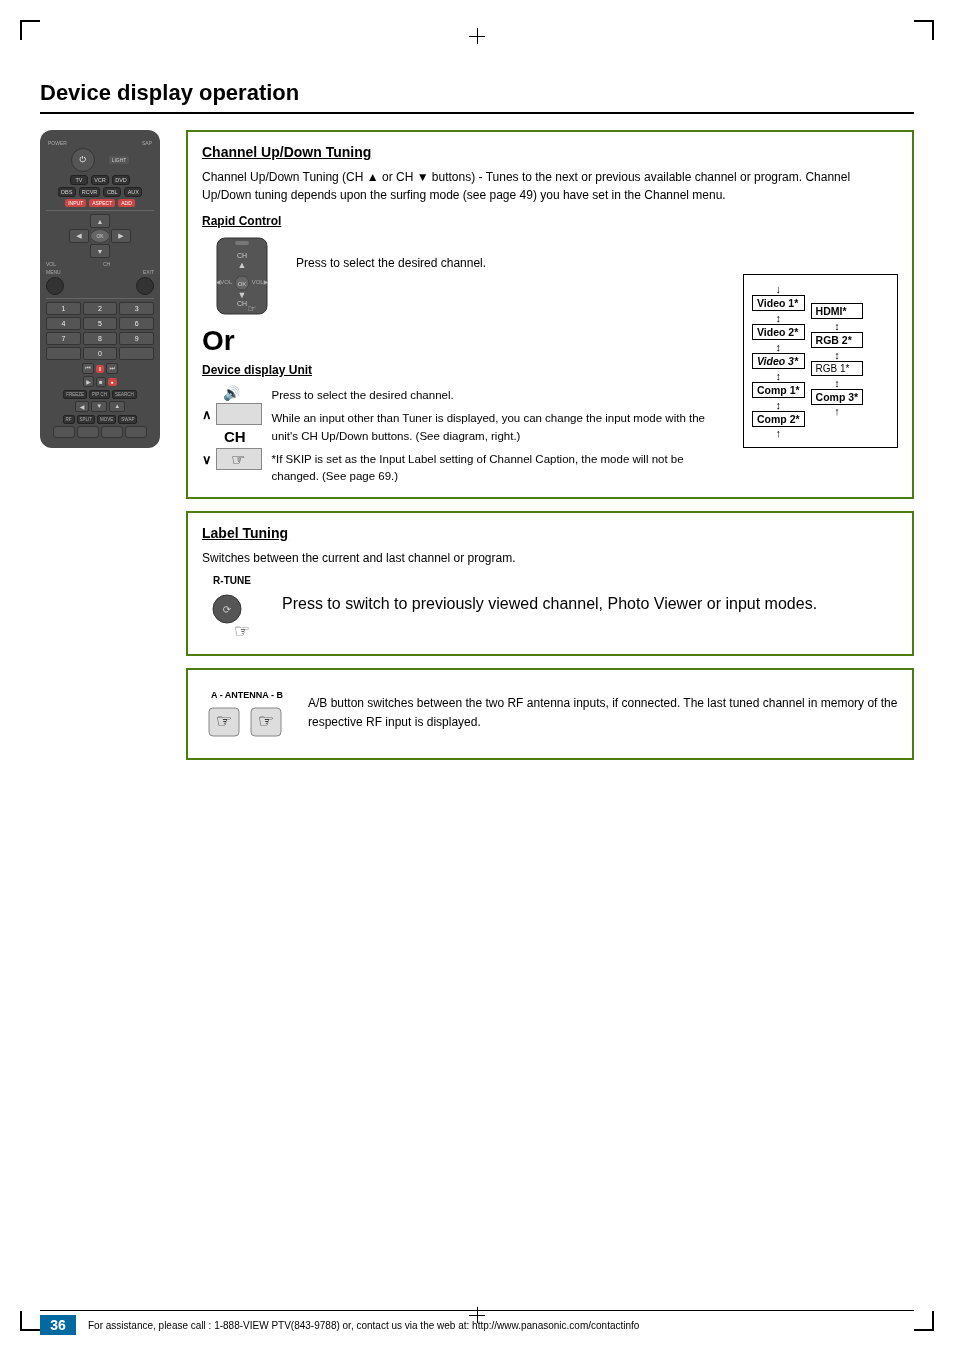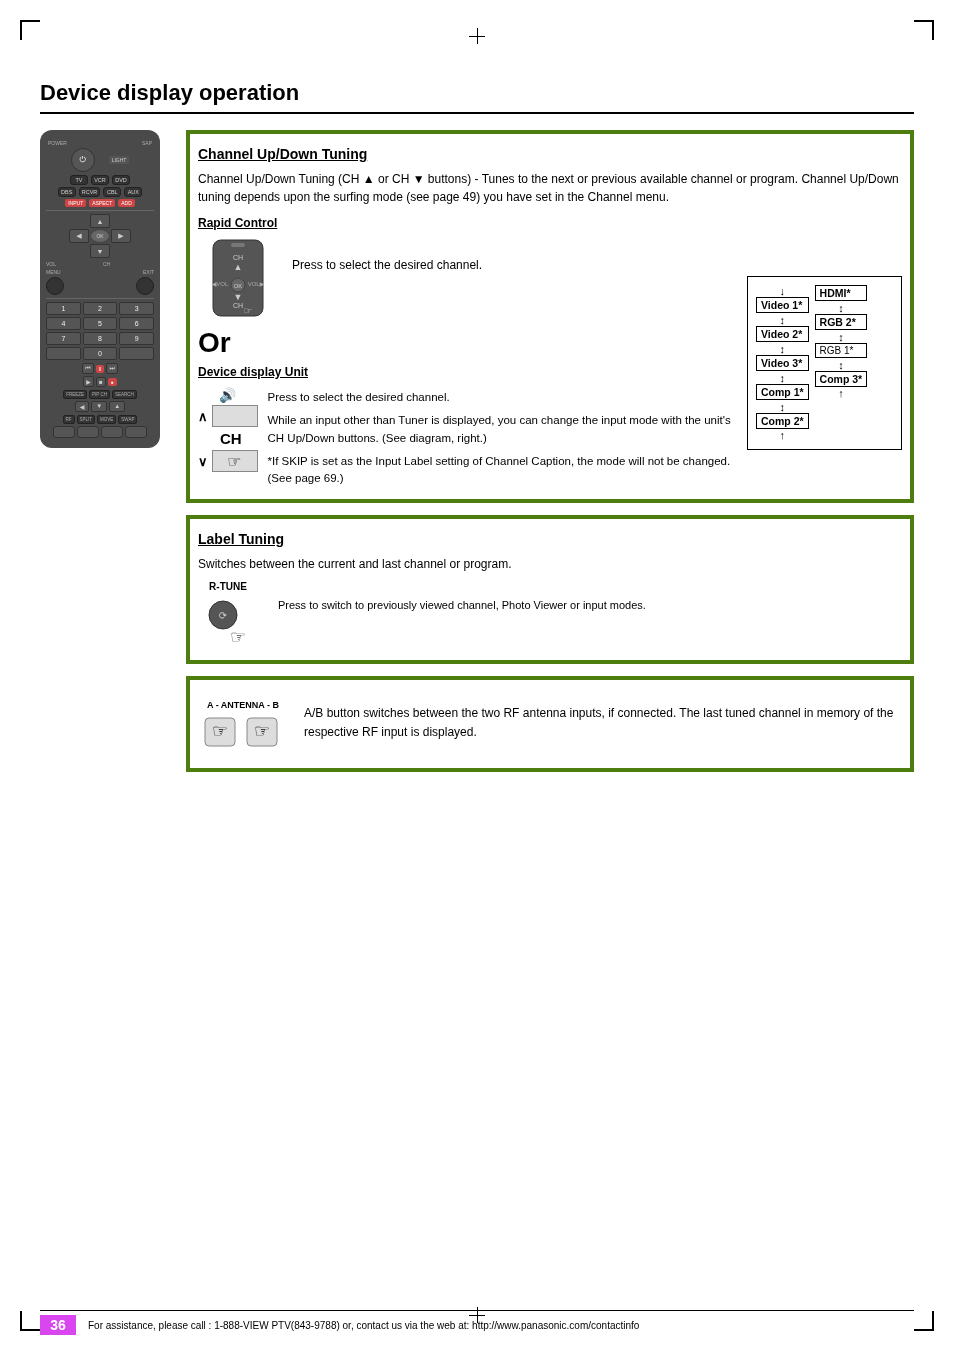--- a/index.html
+++ b/index.html
@@ -142,22 +142,22 @@
       padding: 2px 0;
     }
 
     
     .content-area {
       flex: 1;
     }
 
     
     .section-box {
-      border: 4px solid #4d7c0f;
-      padding: 12px 8px;
+      border: 2px solid #4d7c0f;
+      padding: 12px 14px;
       margin-bottom: 12px;
     }
 
     .section-title {
       font-size: 14px;
       font-weight: bold;
       margin-bottom: 8px;
       text-decoration: underline;
     }
 
@@ -221,21 +221,21 @@
       left: 40px;
       right: 40px;
       display: flex;
       align-items: center;
       gap: 12px;
       border-top: 1px solid #000;
       padding-top: 4px;
     }
 
     .page-num {
-      background: #d946ef;
+      background: #0369a1;
       color: #fff;
       font-size: 14px;
       font-weight: bold;
       padding: 2px 8px;
       min-width: 36px;
       text-align: center;
     }
 
     .footer-text {
       font-size: 10px;
@@ -442,29 +442,29 @@
           <div style="min-width:155px;margin-top:60px;">
 
             <div style="border:1px solid #000;padding:8px;font-size:11px;font-weight:bold;display:flex;gap:6px;">
 
               <div>
                 <div style="text-align:center;font-size:11px;">↓</div>
                 <div style="border:1px solid #000;padding:1px 4px;margin-bottom:1px;font-size:10.5px;font-weight:bold;white-space:nowrap;">Video 1*</div>
                 <div style="text-align:center;">↕</div>
                 <div style="border:1px solid #000;padding:1px 4px;margin-bottom:1px;font-size:10.5px;font-weight:bold;white-space:nowrap;">Video 2*</div>
                 <div style="text-align:center;">↕</div>
-                <div style="border:1px solid #000;padding:1px 4px;margin-bottom:1px;font-size:10.5px;font-weight:bold;white-space:nowrap;">Video 3*</div>
+                <div style="border:1px solid #000;padding:1px 4px;margin-bottom:1px;font-size:10.5px;font-weight:bold;white-space:nowrap;font-style:italic;">Video 3*</div>
                 <div style="text-align:center;">↕</div>
                 <div style="border:1px solid #000;padding:1px 4px;margin-bottom:1px;font-size:10.5px;font-weight:bold;white-space:nowrap;">Comp 1*</div>
                 <div style="text-align:center;">↕</div>
                 <div style="border:1px solid #000;padding:1px 4px;font-size:10.5px;font-weight:bold;white-space:nowrap;">Comp 2*</div>
                 <div style="text-align:center;">↑</div>
               </div>
 
-              <div style="">
+              <div style="margin-top:20px;">
                 <div style="border:1px solid #000;padding:1px 4px;margin-bottom:1px;font-size:10.5px;font-weight:bold;white-space:nowrap;">HDMI*</div>
                 <div style="text-align:center;">↕</div>
                 <div style="border:1px solid #000;padding:1px 4px;margin-bottom:1px;font-size:10.5px;font-weight:bold;white-space:nowrap;">RGB 2*</div>
                 <div style="text-align:center;">↕</div>
                 <div style="border:1px solid #000;padding:1px 4px;margin-bottom:1px;font-size:10px;font-weight:normal;white-space:nowrap;">RGB 1*</div>
                 <div style="text-align:center;">↕</div>
                 <div style="border:1px solid #000;padding:1px 4px;font-size:10.5px;font-weight:bold;white-space:nowrap;">Comp 3*</div>
                 <div style="text-align:center;">↑</div>
               </div>
             </div>
@@ -478,21 +478,21 @@
         <div class="section-body">Switches between the current and last channel or program.</div>
         <div class="rtune-area">
           <div style="text-align:center;min-width:60px;">
             <div style="font-size:10px;font-weight:bold;margin-bottom:3px;">R-TUNE</div>
             <svg width="50" height="50" viewBox="0 0 50 50">
               <circle cx="20" cy="20" r="14" fill="#555" stroke="#333"></circle>
               <text x="20" y="24" text-anchor="middle" fill="#ccc" font-size="10">⟳</text>
               <text x="35" y="48" text-anchor="middle" fill="#444" font-size="18">☞</text>
             </svg>
           </div>
-          <div style="font-size:11px;line-height:1.6;padding-top:16px;">Press to switch to previously viewed channel, Photo Viewer or input modes.</div>
+          <div style="font-size:16px;line-height:1.6;padding-top:16px;">Press to switch to previously viewed channel, Photo Viewer or input modes.</div>
         </div>
       </div>
 
       <div class="section-box">
         <div class="antenna-area">
           <div style="min-width:90px;text-align:center;">
             <div style="font-size:9px;font-weight:bold;margin-bottom:3px;">A - ANTENNA - B</div>
             <svg width="80" height="40" viewBox="0 0 80 40">
 
               <rect x="2" y="5" width="30" height="28" rx="4" fill="#ddd" stroke="#888"></rect>

